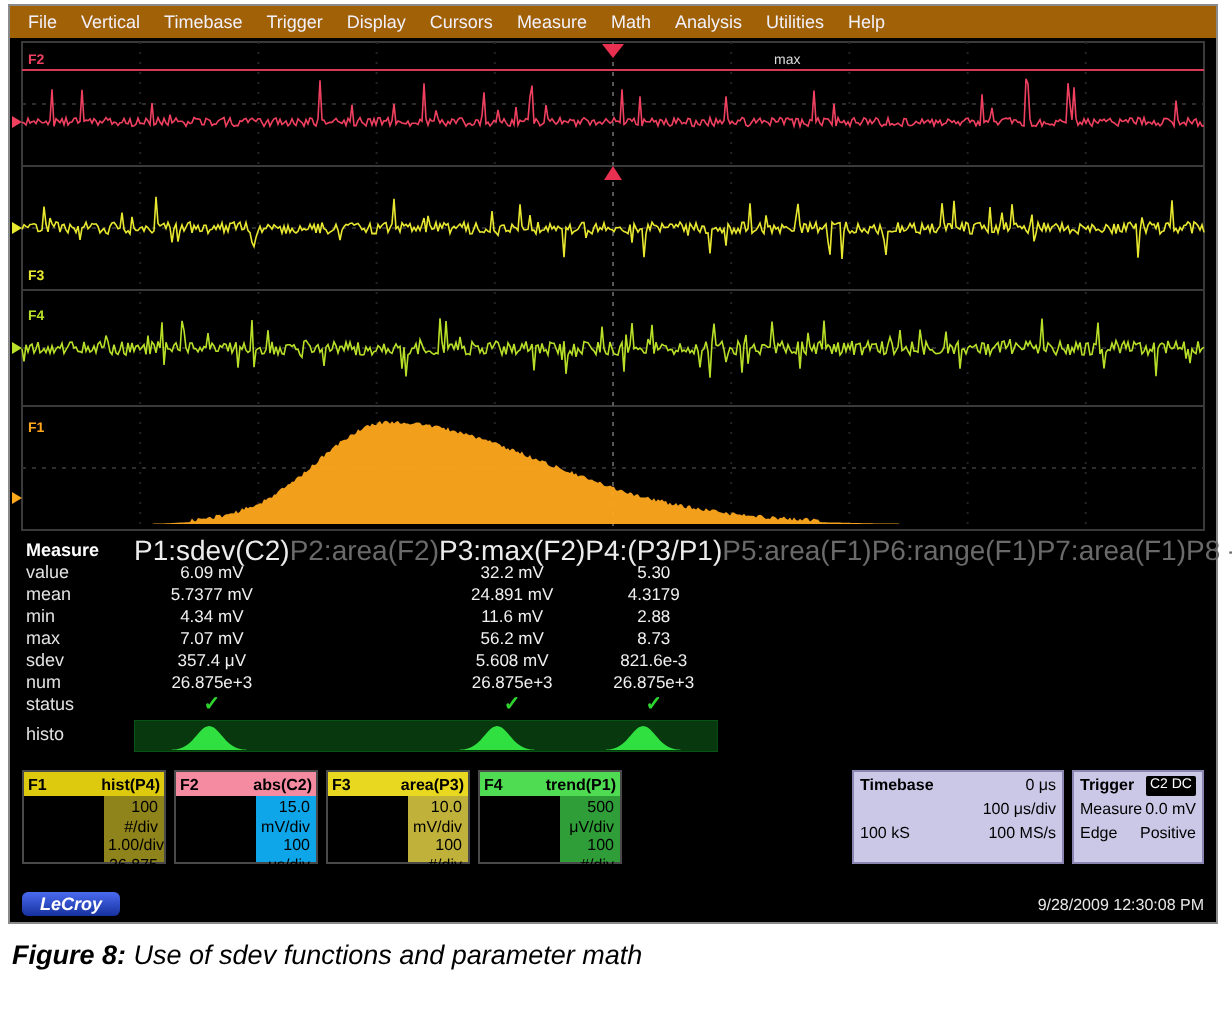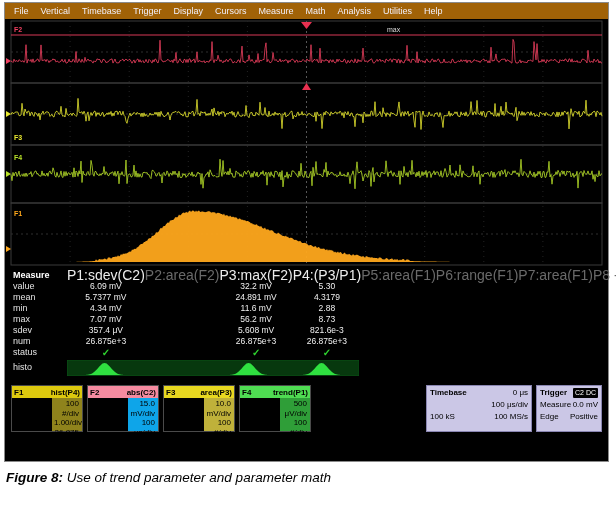--- a/index.html
+++ b/index.html
@@ -263,19 +263,23 @@
           <span>0.0 mV</span>
         </div>
       <div class="ib-row">
           <span>Edge</span>
           <span>Positive</span>
         </div>
     </div>
 
   </div>
 
+  <div class="statusbar">
+    <div class="lecroy-logo">LeCroy</div>
+    <div class="timestamp">9/28/2009 12:30:08 PM</div>
+  </div>
 
 </div>
 
 <div class="caption">
   <span class="cap-b">Figure 8:</span>
-  <span>Use of trend parameter and parameter math</span>
+  <span>Use of sdev functions and parameter math</span>
 </div>
 
 </body></html>

